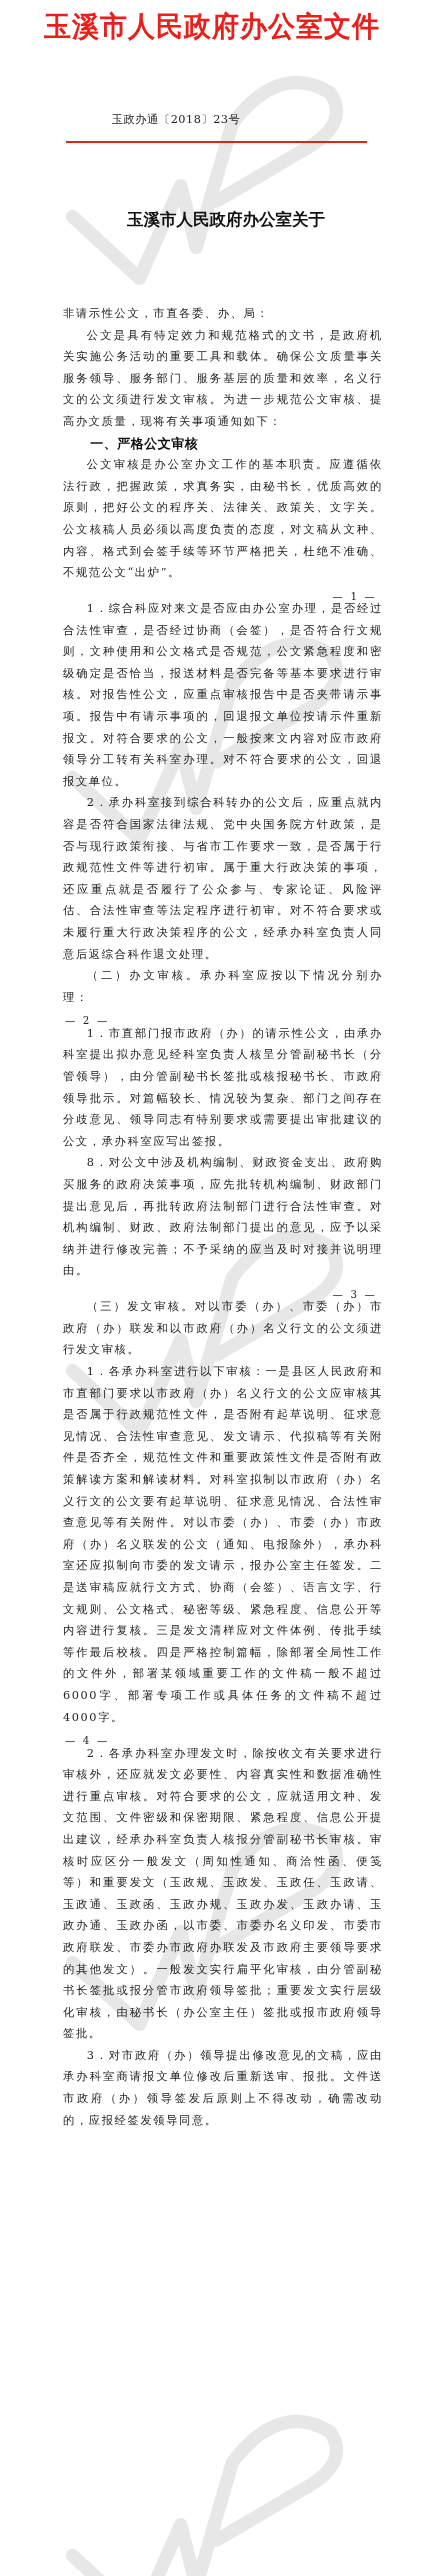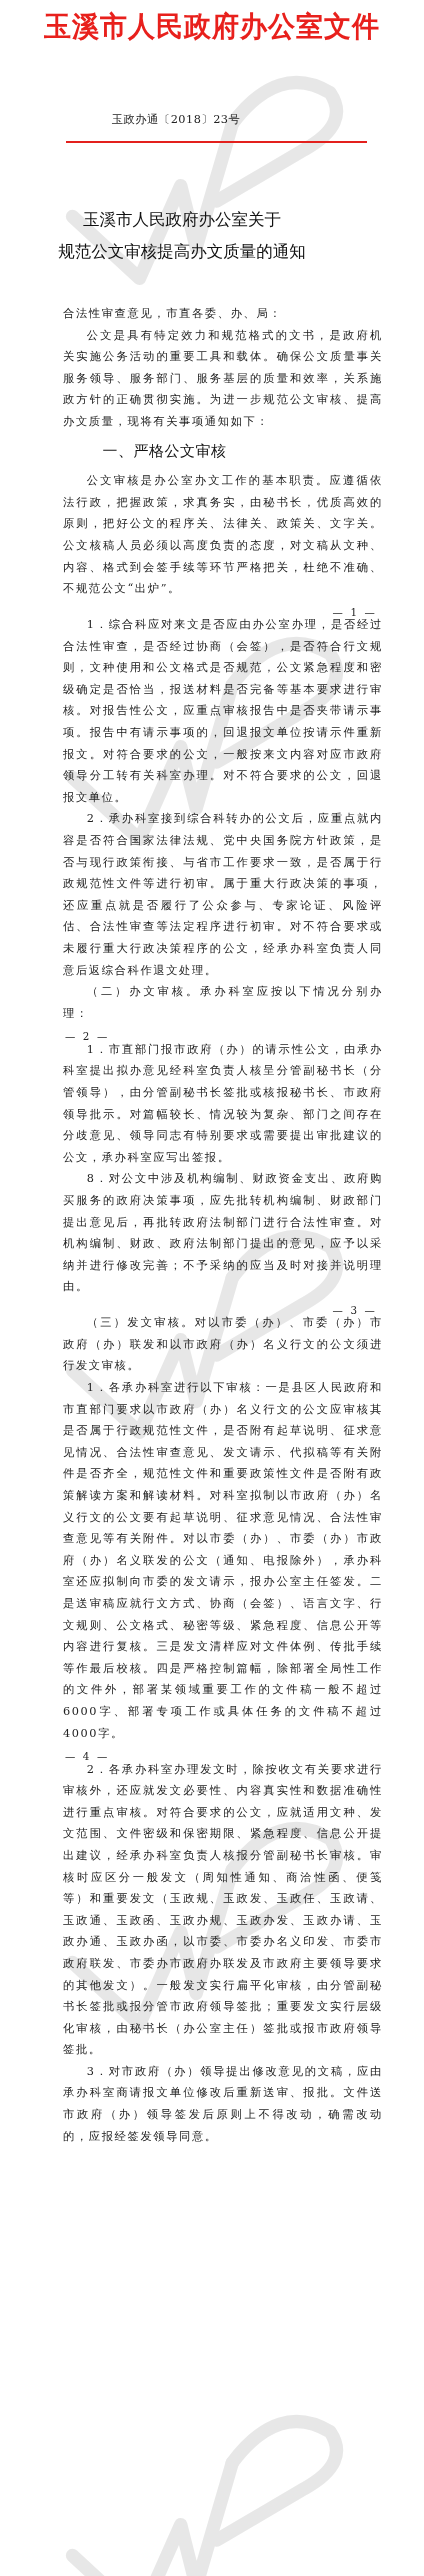--- a/index.html
+++ b/index.html
@@ -4,25 +4,25 @@
 <style>
   html, body { margin: 0; padding: 0; background: #ffffff; }
   body { width: 424px; height: 3616px; position: relative; overflow: hidden;
          font-family: "DejaVu Serif", "Liberation Serif", serif; color: #111; }
   .abs { position: absolute; }
   .red-title { left: 0; width: 424px; top: 9.3px; text-align: center; color: #e8201c;
                font-size: 27px; font-weight: bold; letter-spacing: 1px;
                font-family: "DejaVu Serif", serif; transform: scaleY(1.05); }
   .docno { left: 0; width: 352px; top: 112px; text-align: center; font-size: 11.3px; color: #222; letter-spacing: 0.5px; }
   .redline { left: 66px; width: 301px; top: 141px; height: 1.5px; background: #e3201d; }
-  .main-title { left: 0; width: 364px; top: 204px; text-align: center; font-size: 16.5px; font-weight: normal; line-height: 32px; color: #111; }
+  .main-title { left: 0; width: 364px; top: 204px; text-align: center; font-size: 16.5px; font-weight: bold; line-height: 32px; color: #111; padding-left: 44px; }
   .body { left: 63px; width: 320px; top: 303px; font-size: 11.3px; line-height: 21.6px; letter-spacing: 1.6px; text-align: justify; color: #222; }
   .body p { margin: 0; text-indent: 2.1em; }
   .body p.noind { text-indent: 0; }
-  .body h3 { margin: 8px; text-indent: 2.1em; font-size: 15px; font-weight: normal; line-height: 21.6px; font-family: "DejaVu Sans", sans-serif; letter-spacing: 0.5px; color: #111; }
+  .body h3 { margin: 0; text-indent: 2.1em; font-size: 13px; font-weight: bold; line-height: 21.6px; font-family: "DejaVu Sans", sans-serif; letter-spacing: 0.5px; color: #111; }
   .pagebreak { height: 14.4px; position: relative; }
   .pnum { position: absolute; top: 2.1px; font-size: 10.3px; color: #222; letter-spacing: 2.1px; font-family: "DejaVu Serif", serif; }
   .pnum.right { right: 6.2px; }
   .pnum.left { left: 2.1px; }
   .watermark { pointer-events: none; opacity: 0.09; }
 </style>
 </head>
 <body>
 
 <svg class="abs watermark" style="left:62px;top:31px;" width="289" height="268" viewBox="0 0 560 520">
@@ -54,26 +54,25 @@
     <path d="M20 360 L150 480 L230 300 L260 420 L330 180"></path>
     <path d="M330 180 Q420 60 520 120 Q560 180 470 230 L300 330"></path>
   </g>
 </svg>
 
 <div class="abs red-title">玉溪市人民政府办公室文件</div>
 <div class="abs docno">玉政办通〔2018〕23号</div>
 <div class="abs redline"></div>
 <div class="abs main-title">
   <div>玉溪市人民政府办公室关于</div>
-  <div>规范公文审核提高办文质量的通知</div>
 </div>
 
 <div class="abs body">
-  <p class="noind">合法性审查意见，市直各委、办、局：</p>
-  <p>公文是具有特定效力和规范格式的文书，是政府机关实施公务活动的重要工具和载体。确保公文质量事关服务领导、服务部门、服务基层的质量和效率，关系施政方针的正确贯彻实施。为进一步规范公文审核、提高办文质量，现将有关事项通知如下：</p>
+  <p class="noind">非请示性公文，市直各委、办、局：</p>
+  <p>公文是具有特定效力和规范格式的文书，是政府机关实施公务活动的重要工具和载体。确保公文质量事关服务领导、服务部门、服务基层的质量和效率，名义行文的公文须进行发文审核。为进一步规范公文审核、提高办文质量，现将有关事项通知如下：</p>
 
   <h3>一、严格公文审核</h3>
   <p>公文审核是办公室办文工作的基本职责。应遵循依法行政，把握政策，求真务实，由秘书长，优质高效的原则，把好公文的程序关、法律关、政策关、文字关。公文核稿人员必须以高度负责的态度，对文稿从文种、内容、格式到会签手续等环节严格把关，杜绝不准确、不规范公文“出炉”。</p>
   <div class="pagebreak">
       <span class="pnum right">— 1 —</span>
     </div>
   <p>1．综合科应对来文是否应由办公室办理，是否经过合法性审查，是否经过协商（会签），是否符合行文规则，文种使用和公文格式是否规范，公文紧急程度和密级确定是否恰当，报送材料是否完备等基本要求进行审核。对报告性公文，应重点审核报告中是否夹带请示事项。报告中有请示事项的，回退报文单位按请示件重新报文。对符合要求的公文，一般按来文内容对应市政府领导分工转有关科室办理。对不符合要求的公文，回退报文单位。</p>
   <p>2．承办科室接到综合科转办的公文后，应重点就内容是否符合国家法律法规、党中央国务院方针政策，是否与现行政策衔接、与省市工作要求一致，是否属于行政规范性文件等进行初审。属于重大行政决策的事项，还应重点就是否履行了公众参与、专家论证、风险评估、合法性审查等法定程序进行初审。对不符合要求或未履行重大行政决策程序的公文，经承办科室负责人同意后返综合科作退文处理。</p>
   <p>（二）办文审核。承办科室应按以下情况分别办理：</p>
   <div class="pagebreak">

